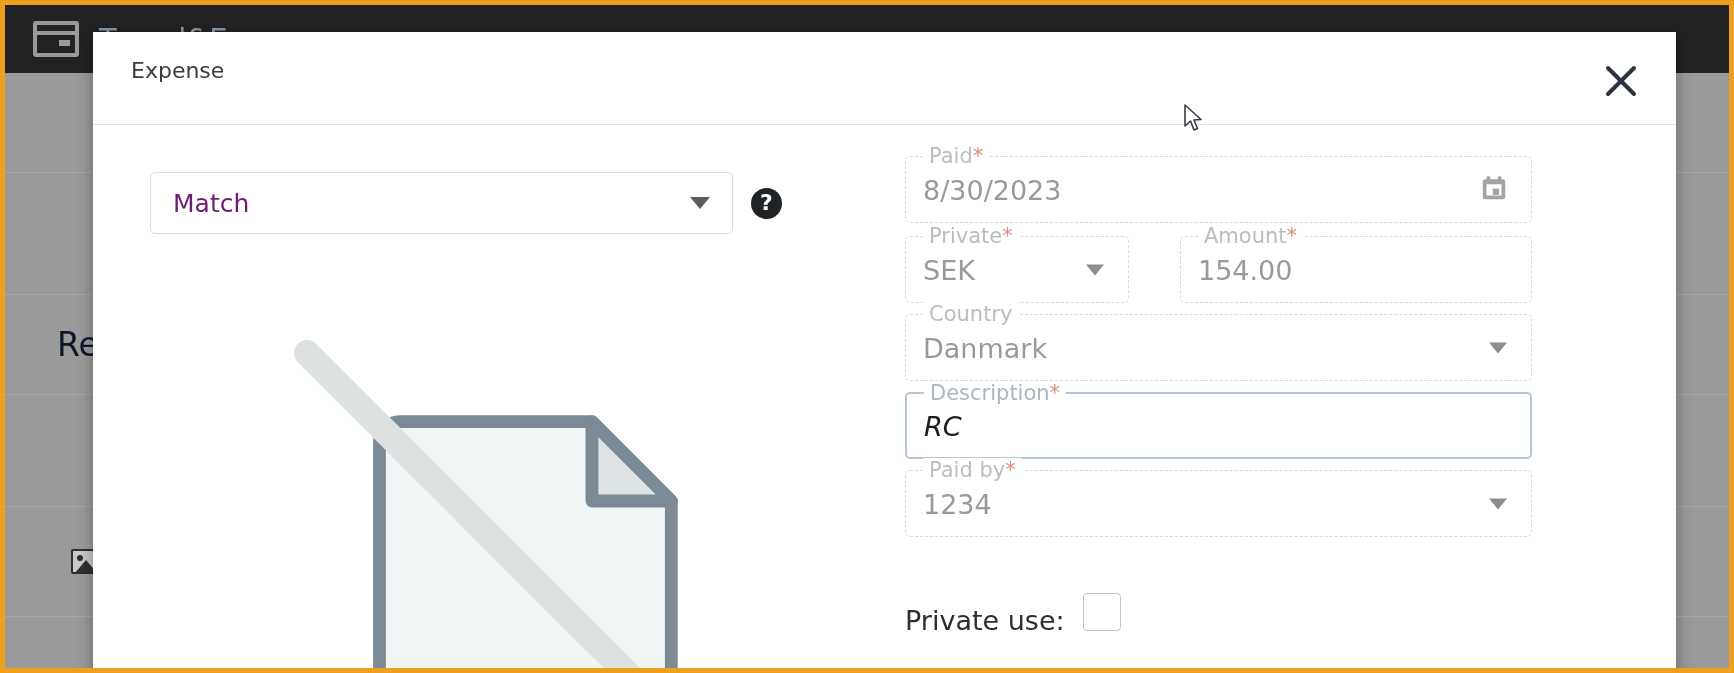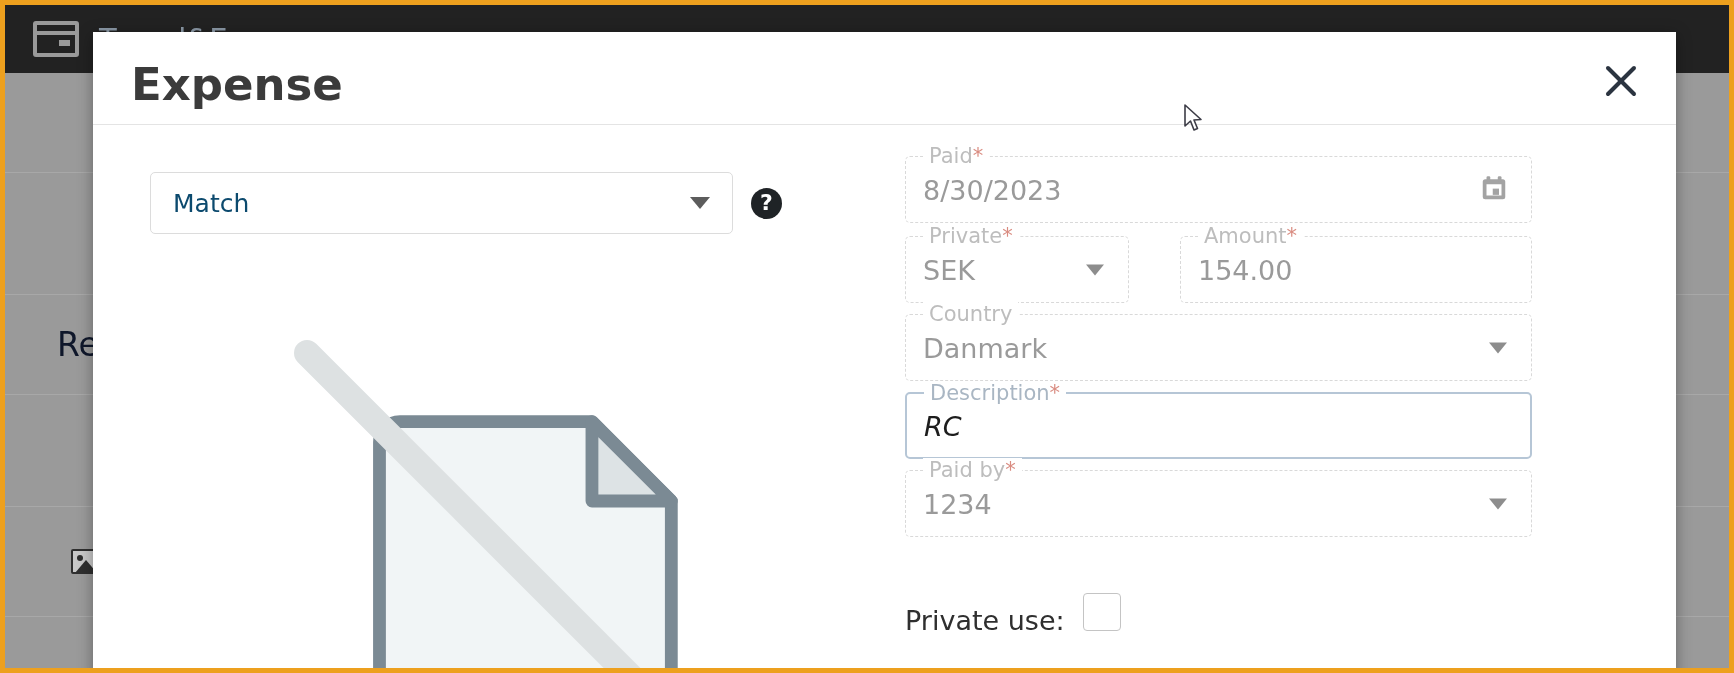--- a/index.html
+++ b/index.html
@@ -105,23 +105,23 @@
     overflow: hidden;
   }
   #modal-header {
     position: relative;
     height: 93px;
     border-bottom: 1px solid #e4e4e4;
   }
   #modal-title {
     position: absolute;
     left: 38px; top: 26px;
-    font-size: 45px;
+    font-size: 22px;
     color: #3b3b3b;
-    font-weight: 700;
+    font-weight: 400;
   }
   #modal-close {
     position: absolute;
     right: 34px; top: 28px;
     width: 42px; height: 42px;
     display: flex; align-items: center; justify-content: center;
     cursor: pointer;
   }
   #modal-close svg { display: block; }
 
@@ -144,21 +144,21 @@
     width: 583px; height: 62px;
     border: 1px solid #dcdcdc;
     border-radius: 5px;
     background: #fff;
     position: relative;
     display: flex; align-items: center;
     cursor: pointer;
   }
   #match-select-label {
     font-size: 25px;
-    color: #0c4a6e;
+    color: #701a75;
     padding-left: 22px;
   }
   #match-caret {
     position: absolute;
     right: 22px; top: 50%;
     transform: translateY(-50%);
     width: 0; height: 0;
     border-left: 10px solid transparent;
     border-right: 10px solid transparent;
     border-top: 12px solid #5c5c5c;

